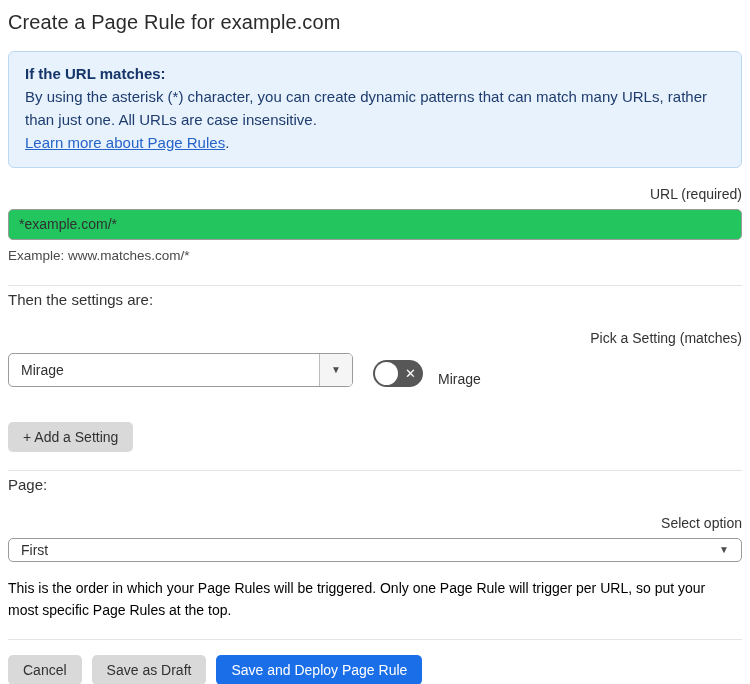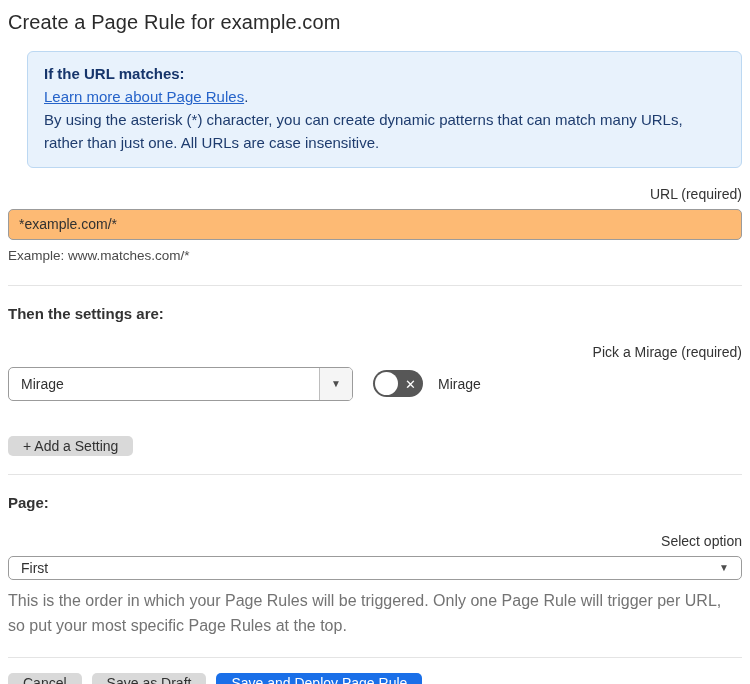--- a/index.html
+++ b/index.html
@@ -21,57 +21,56 @@
   
   .info-box {
     background: #e8f2fc;
     border: 1px solid #bcd8f2;
     border-radius: 6px;
     padding: 11px 28px 12px 16px;
     color: #1e3c6e;
     font-size: 15px;
     line-height: 1.53;
     margin-bottom: 18px;
-    margin-left: 19px;
   }
   .info-heading { font-weight: bold; color: #16356b; }
   .info-link {
     color: #2563c9;
     text-decoration: underline;
     cursor: pointer;
   }
   
   .field-label { font-size: 14px; color: #333333; margin-bottom: 7px; text-align: right; }
   .helper-text { font-size: 13.5px; color: #4a4a4a; margin-top: 6px; line-height: 1.55; }
   
   .text-input {
     width: 100%;
     height: 31px;
     border: 1px solid #9b9b9b;
     border-radius: 5px;
     padding: 0 10px;
     font-size: 14px;
     color: #313131;
     font-family: "Liberation Sans", sans-serif;
-    background: #fdba74;
+    background: #22c55e;
   }
   hr.divider {
     border: none;
     border-top: 1px solid #e4e4e4;
     margin: 18px 0 0 0;
   }
   .section-heading {
     font-size: 15px;
-    font-weight: bold;
+    font-weight: normal;
     color: #333333;
-    margin-top: 19px;
+    margin-top: 5px;
     margin-bottom: 22px;
   }
   
-  .setting-row { display: flex; align-items: center; }
+  .setting-row { display: flex; align-items: flex-end; }
   .select-custom {
     width: 345px;
     height: 34px;
     border: 1px solid #9b9b9b;
     border-radius: 5px;
     background: #ffffff;
     display: flex;
     align-items: center;
     overflow: hidden;
     cursor: pointer;
@@ -122,21 +121,21 @@
     line-height: 1;
   }
   .toggle-label { font-size: 14px; color: #313131; margin-left: 15px; }
   
   .btn {
     display: inline-block;
     border: none;
     border-radius: 5px;
     font-family: "Liberation Sans", sans-serif;
     font-size: 14px;
-    height: 20px;
+    height: 30px;
     padding: 0 15px;
     cursor: pointer;
   }
   .btn-gray { background: #d9d9d9; color: #313131; }
   .btn-blue { background: #1a6fe8; color: #ffffff; }
   .add-setting-btn { margin-top: 35px; }
   
   .select-wide {
     width: 100%;
     height: 20px;
@@ -145,44 +144,44 @@
     background: #ffffff;
     display: flex;
     align-items: center;
     justify-content: space-between;
     padding: 11px 12px;
     font-size: 14px;
     color: #313131;
     cursor: pointer;
   }
   .actions-row { display: flex; gap: 10px; margin-top: 15px; }
-  .order-helper { font-size: 16px; color: #737373; margin-top: 8px; line-height: 1.6; width: 720px; }
+  .order-helper { font-size: 14px; color: #000000; margin-top: 15px; line-height: 1.6; width: 720px; }
 </style>
 </head>
 <body>
 
 
 
 <h1 class="page-title">Create a Page Rule for example.com</h1>
 
 <div class="info-box">
   <div class="info-heading">If the URL matches:</div>
+  <div>By using the asterisk (*) character, you can create dynamic patterns that can match many URLs, rather than just one. All URLs are case insensitive.</div>
   <div><a class="info-link">Learn more about Page Rules</a><span>.</span></div>
-  <div>By using the asterisk (*) character, you can create dynamic patterns that can match many URLs, rather than just one. All URLs are case insensitive.</div>
 </div>
 
 <div class="field-label">URL (required)</div>
 <input class="text-input" type="text" value="*example.com/*" style="">
 <div class="helper-text">Example: www.matches.com/*</div>
 
 <hr class="divider">
 
 <h2 class="section-heading">Then the settings are:</h2>
 
-<div class="field-label">Pick a Mirage (required)</div>
+<div class="field-label">Pick a Setting (matches)</div>
 <div class="setting-row">
   <div class="select-custom">
     <span class="select-value">Mirage</span>
     <span class="select-arrow-seg">
       <span class="tri">▼</span>
     </span>
   </div>
   <div class="toggle">
     <span class="knob"></span>
     <span class="toggle-x">✕</span>

